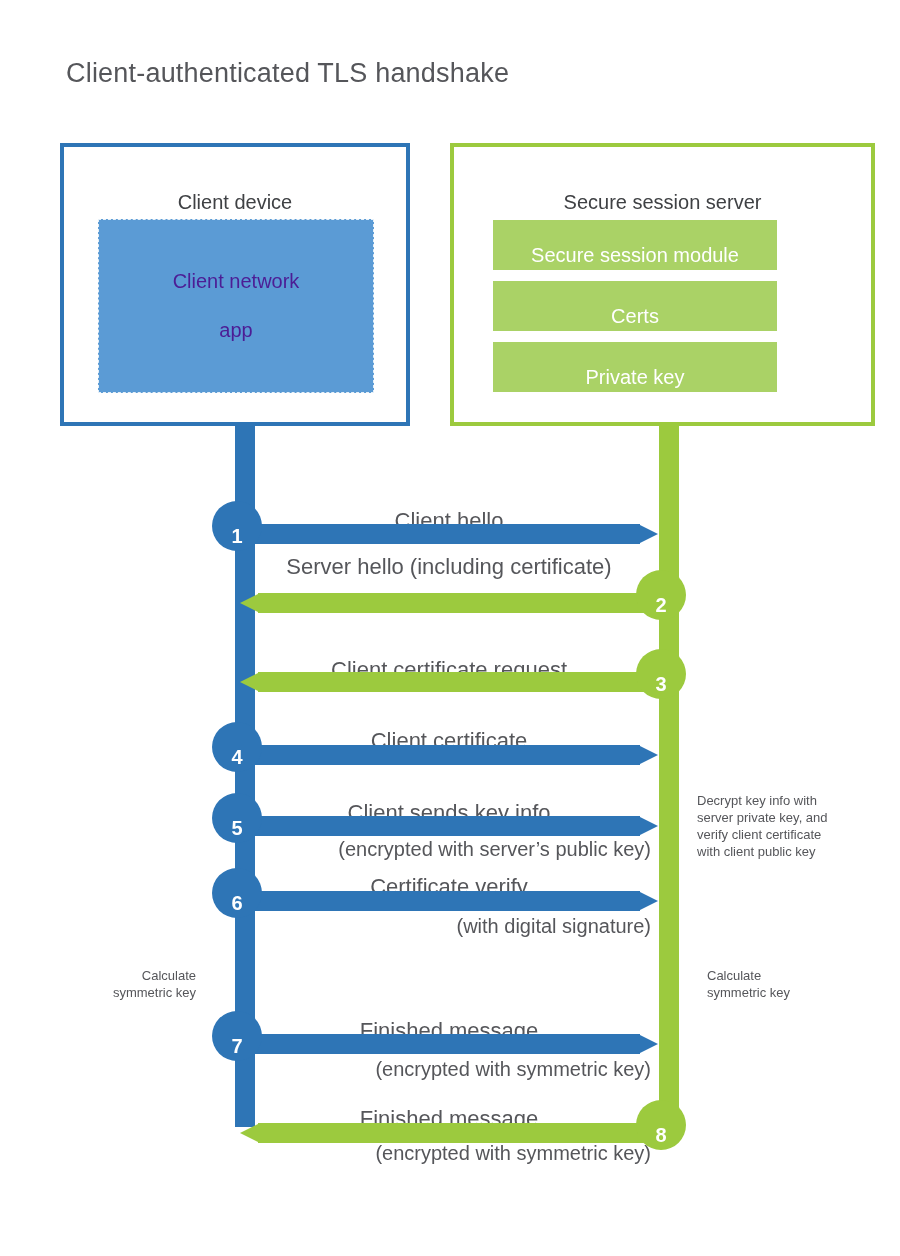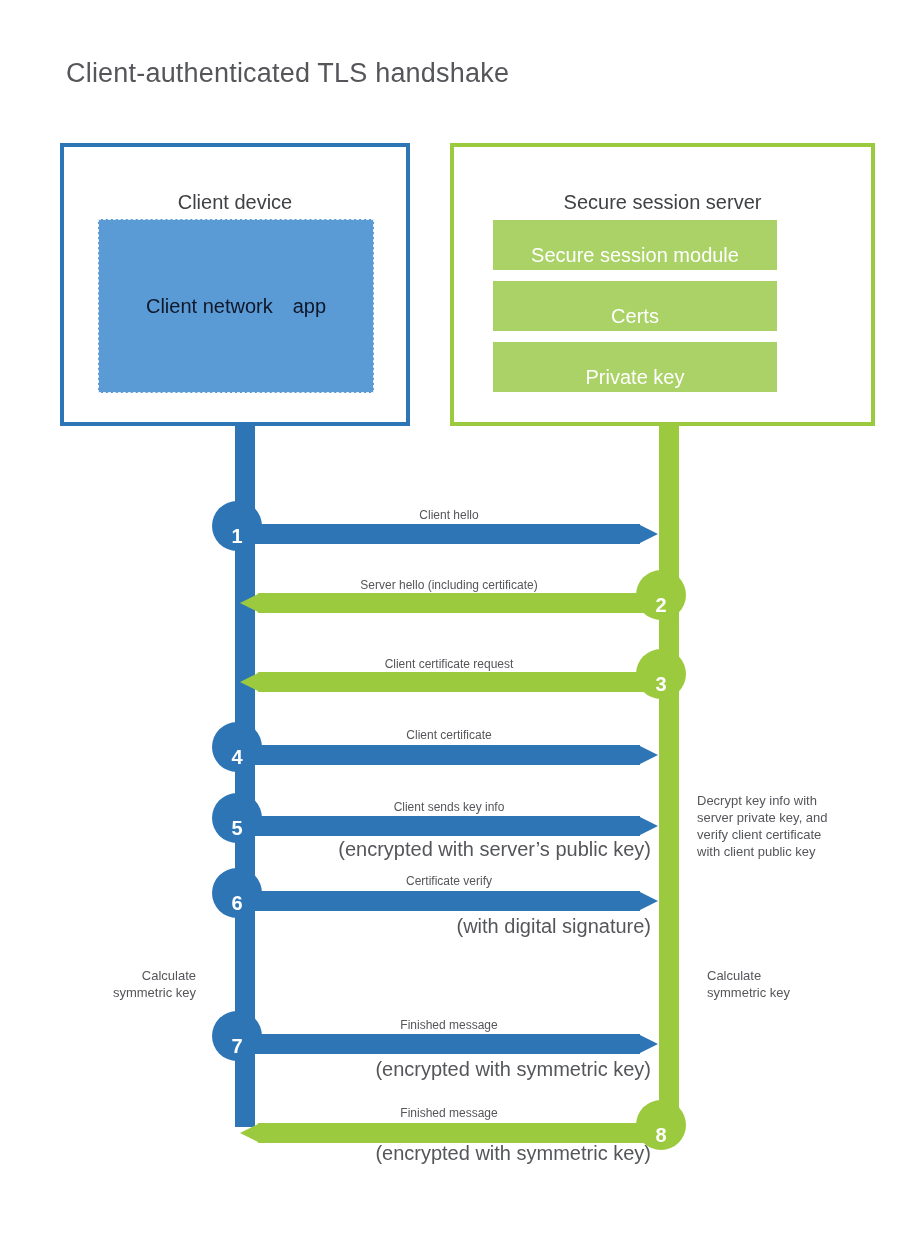--- a/index.html
+++ b/index.html
@@ -16,22 +16,22 @@
 
   
   .bigbox{position:absolute;top:123px;height:283px;background:#fff;}
   .bigbox.client{left:40px;width:350px;border:4px solid var(--blue);}
   .bigbox.server{left:430px;width:425px;border:4px solid var(--green);}
   .bigbox h2{margin-top:24px;text-align:center;font-size:20px;font-weight:400;
              color:var(--heading-dark);}
 
   .appbox{position:absolute;left:78px;top:199px;width:276px;height:174px;
           background:var(--blue-fill);border:1px dashed rgba(255,255,255,.85);
-          display:flex;align-items:center;justify-content:center;
-          color:#0f172a;font-size:20px;line-height:29px;text-align:center;}
+          display:flex;flex-direction:column;align-items:center;justify-content:center;
+          color:#4c1d95;font-size:20px;line-height:29px;text-align:center;}
 
   .modbar{position:absolute;left:473px;width:284px;height:50px;background:var(--green-fill);
           color:#fff;font-size:20px;text-align:center;line-height:50px;}
 
   
   .lifeline{position:absolute;width:4px;top:406px;}
   .lifeline.blue{left:215px;height:701px;background:var(--blue);}
   .lifeline.green{left:639px;height:699px;background:var(--green);}
 
   
@@ -48,21 +48,21 @@
       transform:translateY(-50%);width:0;height:0;
       border-top:9px solid transparent;border-bottom:9px solid transparent;
       border-left:18px solid;}
   .arrow.dir-left{left:238px;width:403px;}
   .arrow.dir-left::before{content:"";position:absolute;right:100%;top:50%;
       transform:translateY(-50%);width:0;height:0;
       border-top:9px solid transparent;border-bottom:9px solid transparent;
       border-right:18px solid;}
 
   .msg{position:absolute;left:217px;width:424px;text-align:center;
-       font-size:12px;color:var(--text-gray);}
+       font-size:22px;color:var(--text-gray);}
   .submsg{position:absolute;left:217px;width:424px;text-align:right;
           font-size:20px;color:var(--text-gray);}
 
   .note{position:absolute;font-size:13px;line-height:17px;color:var(--text-gray);}
   .note.decrypt{left:667px;top:762px;width:164px;}
   .note.calc-left{left:68px;top:937px;width:118px;text-align:right;}
   .note.calc-right{left:677px;top:937px;width:120px;text-align:left;}
 </style>
 </head>
 <body>
@@ -86,21 +86,21 @@
   <div class="modbar" style="top:261px">Certs</div>
   <div class="modbar" style="top:322px">Private key</div>
 
   <div class="lifeline blue"></div>
   <div class="lifeline green"></div>
 
   <div class="msg" style="top:478px">Client hello</div>
   <div class="arrow blue dir-right" style="top:504px"></div>
   <div class="circle blue" style="top:481px">1</div>
 
-  <div class="msg" style="top:548px">Server hello (including certificate)</div>
+  <div class="msg" style="top:524px">Server hello (including certificate)</div>
   <div class="arrow green dir-left" style="top:573px"></div>
   <div class="circle green" style="top:550px">2</div>
 
   <div class="msg" style="top:627px">Client certificate request</div>
   <div class="arrow green dir-left" style="top:652px"></div>
   <div class="circle green" style="top:629px">3</div>
 
   <div class="msg" style="top:698px">Client certificate</div>
   <div class="arrow blue dir-right" style="top:725px"></div>
   <div class="circle blue" style="top:702px">4</div>

